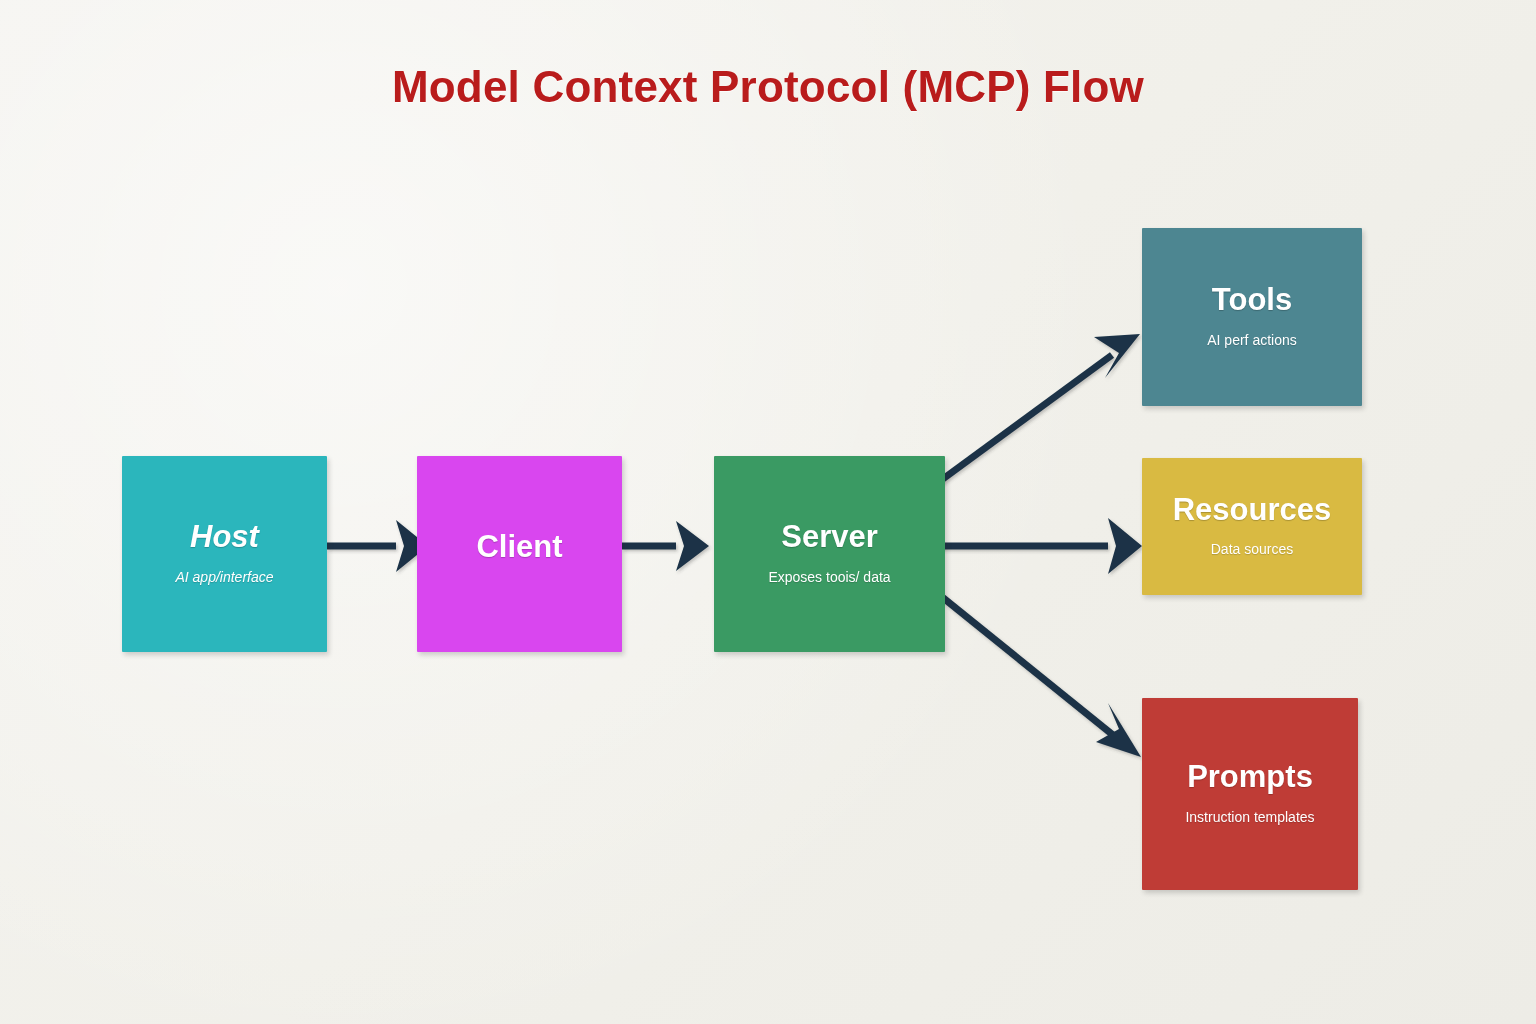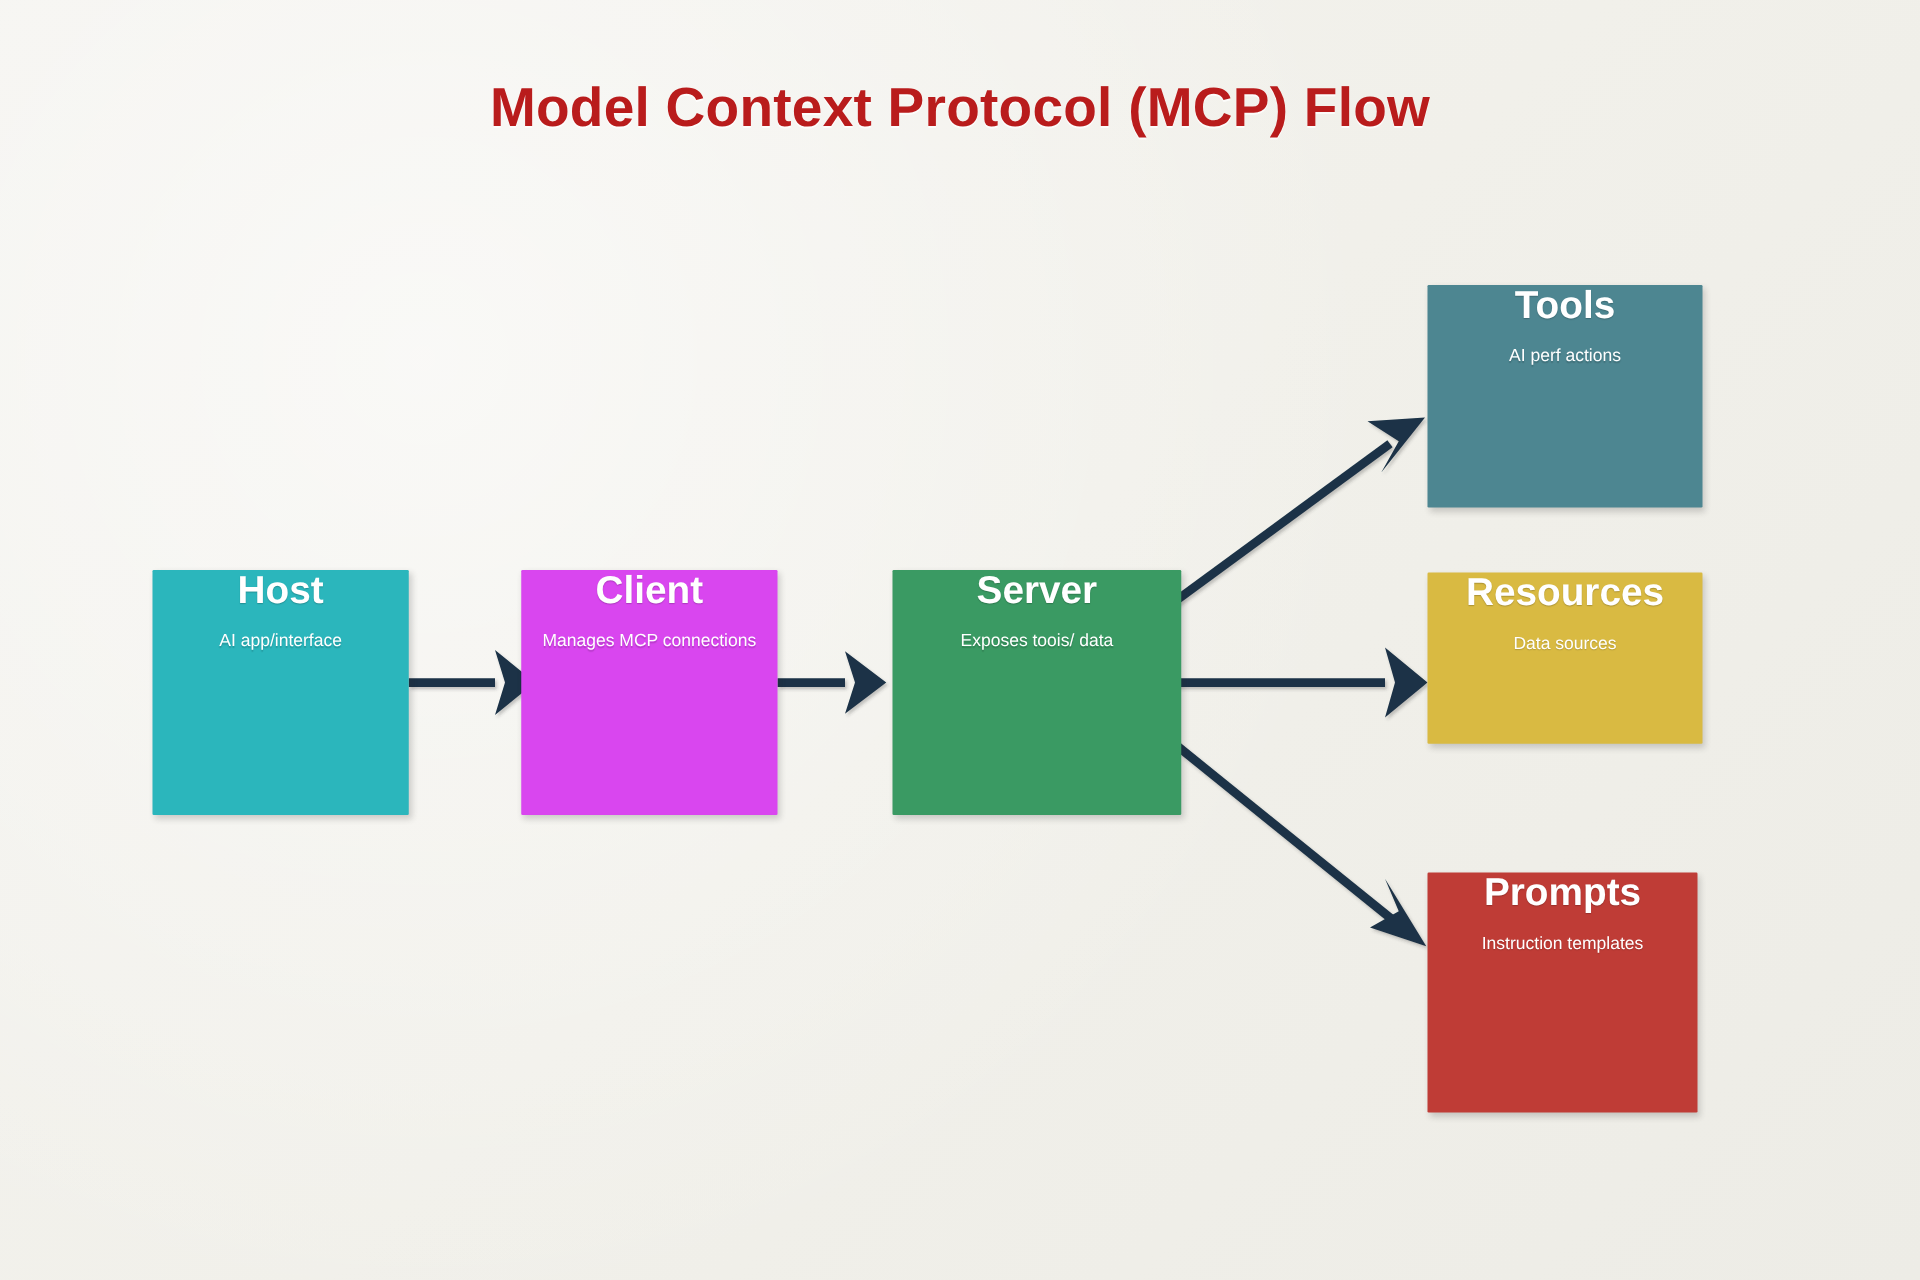--- a/index.html
+++ b/index.html
@@ -36,20 +36,21 @@
     letter-spacing: 0.2px;
     color: #1d3750;
     text-shadow: 0 1px 0 rgba(255,255,255,0.75);
   }
   .node {
     position: absolute;
     box-sizing: border-box;
     display: flex;
     flex-direction: column;
     align-items: center;
+    justify-content: center;
     color: #ffffff;
     text-align: center;
     box-shadow: 2px 3px 5px rgba(40,40,40,0.20);
     border-radius: 1px;
   }
   .node .node-title {
     font-size: 31px;
     font-weight: bold;
     line-height: 1.05;
     text-shadow: 0 1px 1px rgba(0,0,0,0.22);
@@ -57,21 +58,21 @@
   }
   .node .node-desc {
     font-size: 14px;
     font-weight: normal;
     line-height: 1.35;
     max-width: 86%;
     text-shadow: 0 1px 1px rgba(0,0,0,0.18);
   }
 
   
-  #node-host      { left: 122px;  top: 456px; width: 205px; height: 196px; }
+  #node-host      { left: 122px;  top: 456px; width: 205px; height: 196px; font-style: italic; }
   #node-client    { left: 417px;  top: 456px; width: 205px; height: 196px; }
   #node-server    { left: 714px;  top: 456px; width: 231px; height: 196px; }
   #node-tools     { left: 1142px; top: 228px; width: 220px; height: 178px; }
   #node-resources { left: 1142px; top: 458px; width: 220px; height: 137px; }
   #node-prompts   { left: 1142px; top: 698px; width: 216px; height: 192px; }
 
   #arrow-layer {
     position: absolute;
     left: 0;
     top: 0;
@@ -120,21 +121,20 @@
   </g>
 </svg>
 
 <div class="node" id="node-host" style="background: rgb(43, 182, 188);">
   <div class="node-title">Host</div>
   <div class="node-desc">AI app/interface</div>
 </div>
 
 <div class="node" id="node-client" style="background: #d946ef;">
   <div class="node-title">Client</div>
-  <div class="node-desc">Manages MCP connections</div>
 </div>
 
 <div class="node" id="node-server" style="background: rgb(58, 154, 99);">
   <div class="node-title">Server</div>
   <div class="node-desc">Exposes toois/ data</div>
 </div>
 
 <div class="node" id="node-tools" style="background: rgb(77, 134, 145);">
   <div class="node-title">Tools</div>
   <div class="node-desc">AI perf actions</div>

